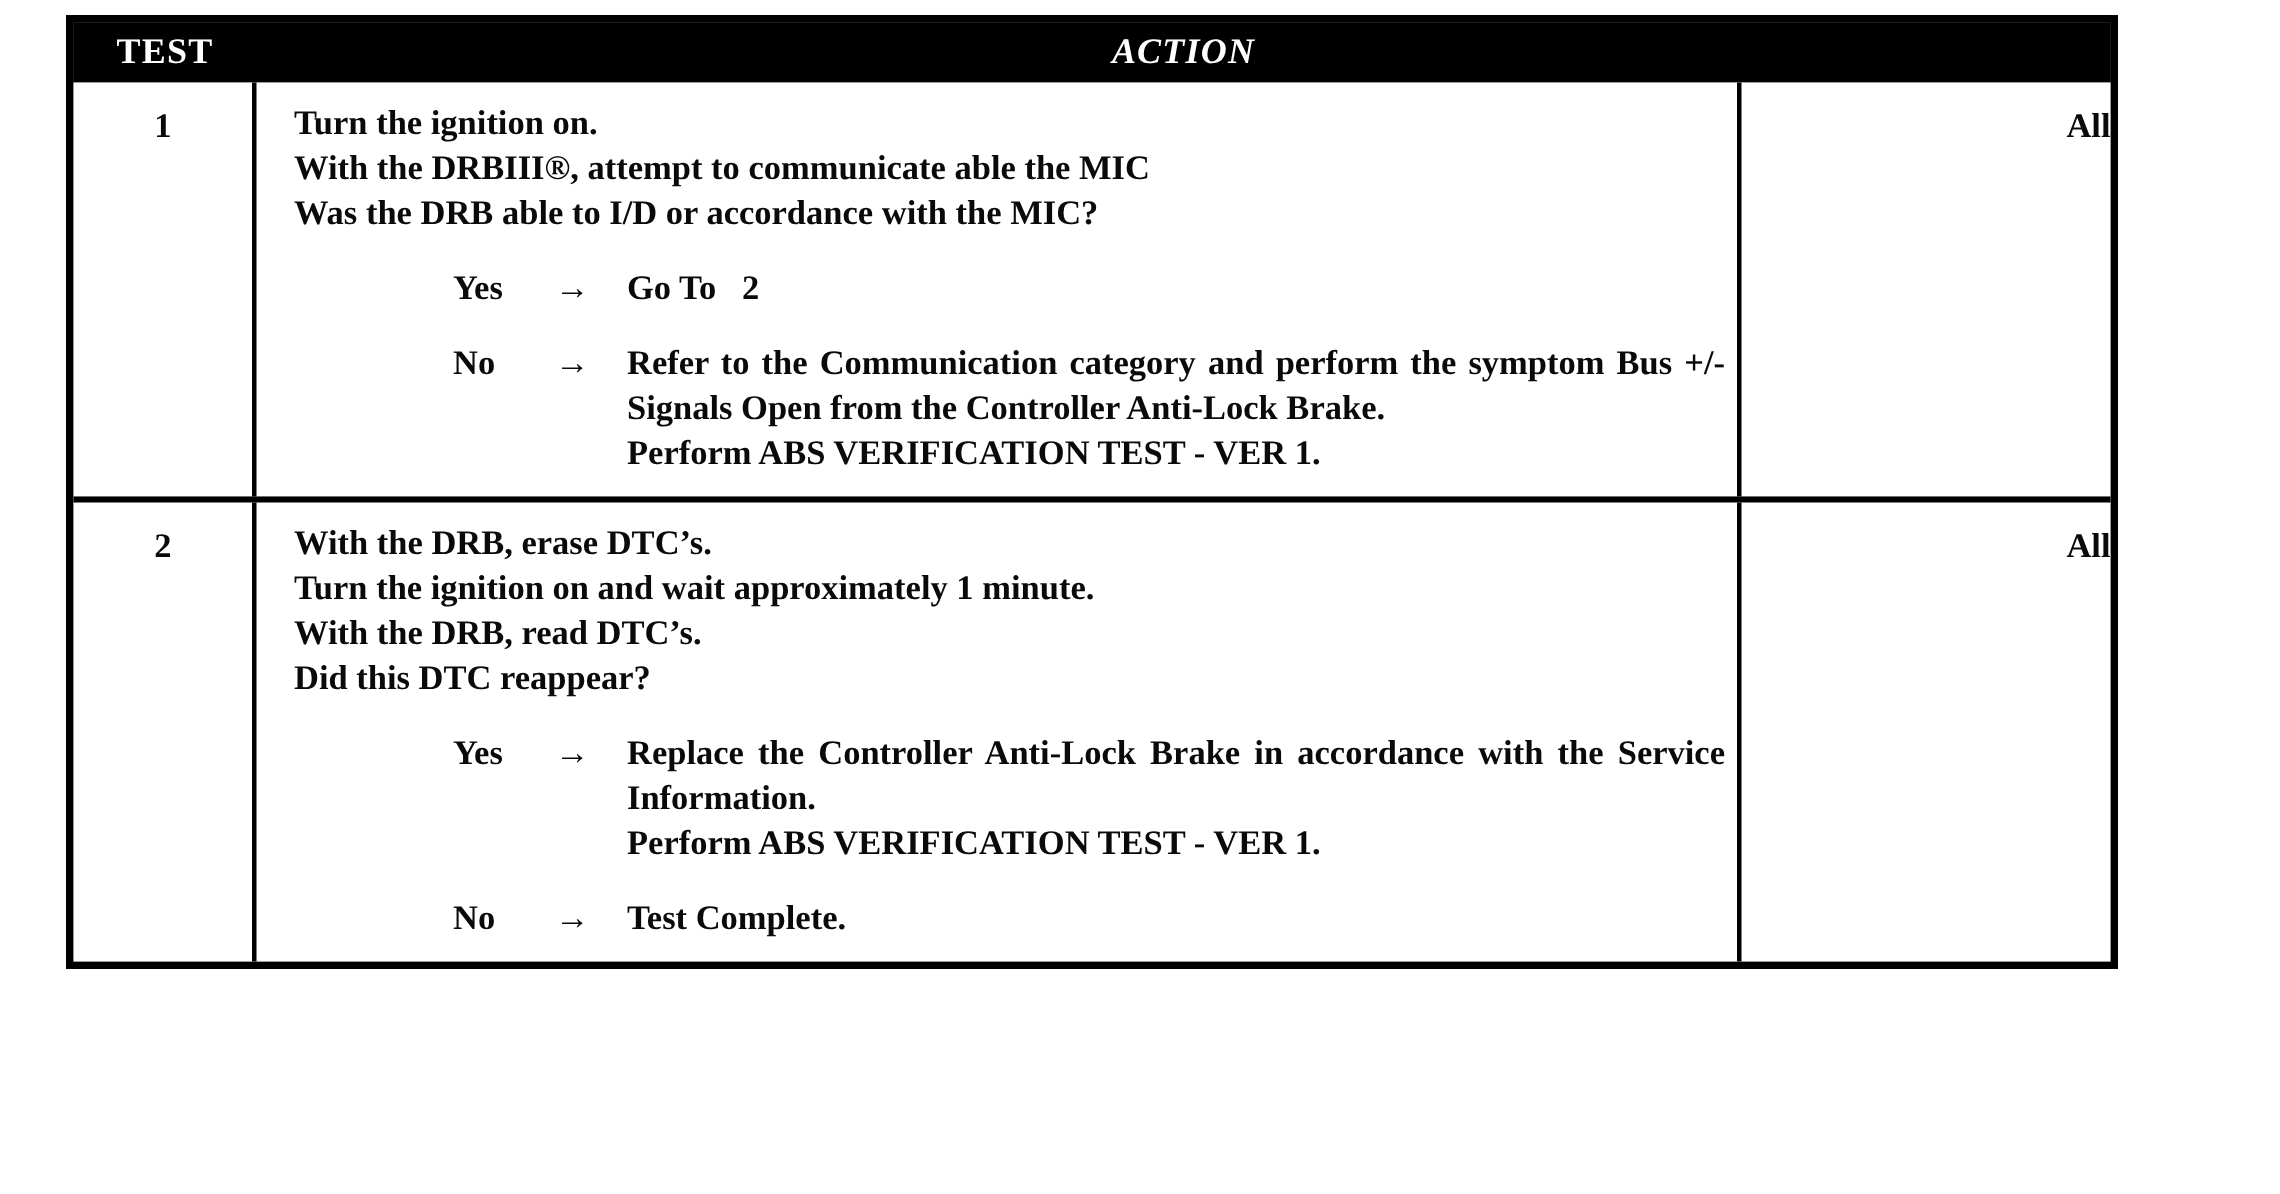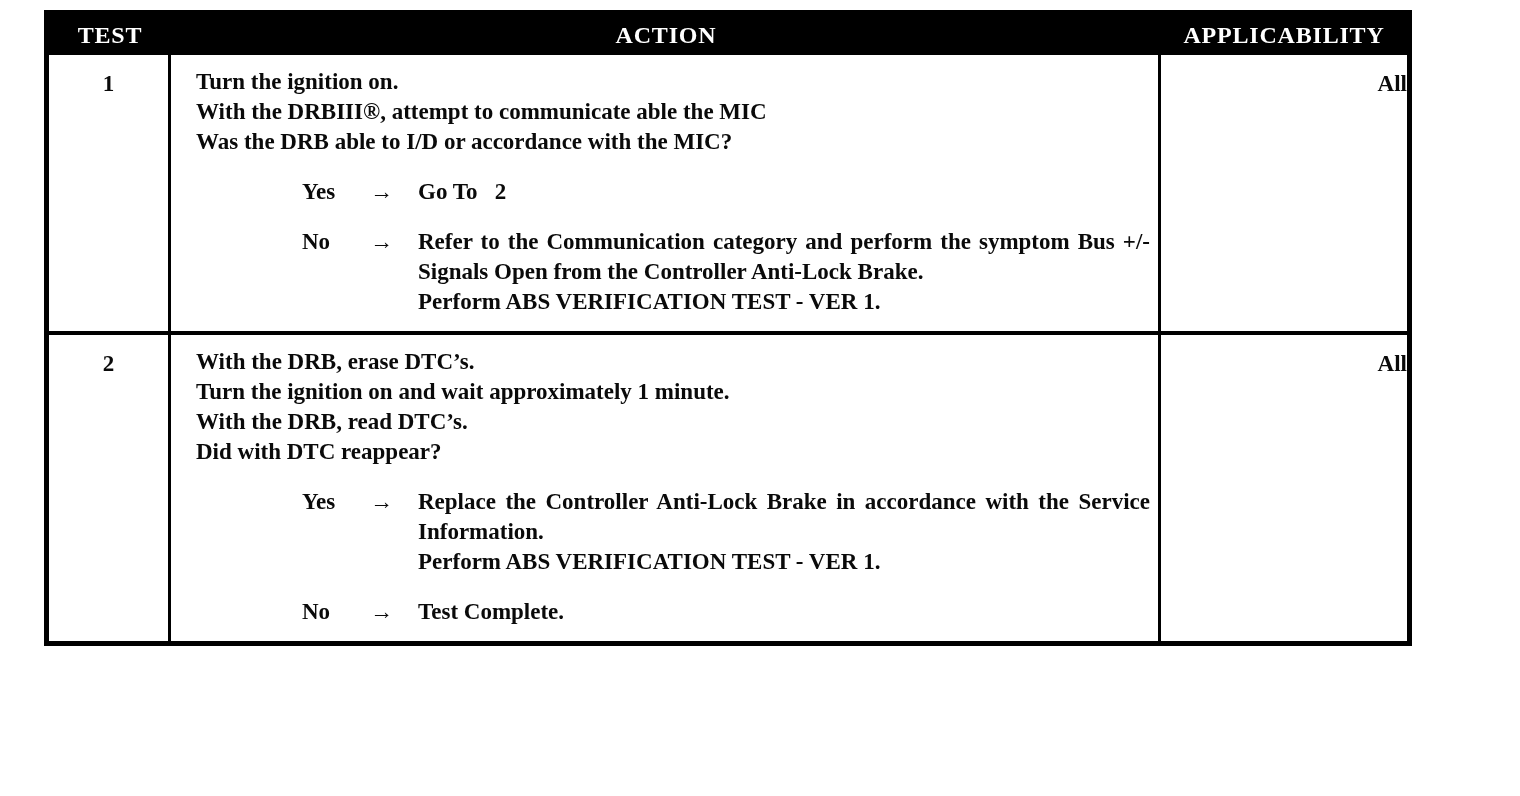--- a/index.html
+++ b/index.html
@@ -29,21 +29,21 @@
     display: flex;
     height: 40px;
     background: #000000;
     color: #ffffff;
     align-items: center;
     font-size: 24px;
     letter-spacing: 0.8px;
   }
   .th { text-align: center; }
   .th-test   { width: 122px; }
-  .th-action { flex: 1; }
+  .th-action { flex: 1; font-style: italic; }
   .th-applic { width: 246px; }
   
   .trow { display: flex; background: #ffffff; }
   .trow + .trow { border-top: 4px solid #000000; }
   .trow-1 { min-height: 268px; }
   .trow-2 { min-height: 301px; }
   .cell { font-size: 23px; line-height: 30px; }
   .cell-test {
     width: 122px;
     border-right: 3px solid #000000;
@@ -69,21 +69,20 @@
 </style>
 </head>
 <body>
 
 <div class="page">
   <div class="doc-table">
 
     <div class="thead">
       <div class="th th-test">TEST</div>
       <div class="th th-action">ACTION</div>
-      <div class="th th-applic">APPLICABILITY</div>
     </div>
 
     <div class="trow trow-1">
       <div class="cell cell-test">1</div>
       <div class="cell cell-action">
         <div class="action-line">Turn the ignition on.</div>
         <div class="action-line">With the DRBIII®, attempt to communicate able the MIC</div>
         <div class="action-line">Was the DRB able to I/D or accordance with the MIC?</div>
 
         <div class="branch">
@@ -105,21 +104,21 @@
       </div>
       <div class="cell cell-applic">All</div>
     </div>
 
     <div class="trow trow-2">
       <div class="cell cell-test">2</div>
       <div class="cell cell-action">
         <div class="action-line">With the DRB, erase DTC’s.</div>
         <div class="action-line">Turn the ignition on and wait approximately 1 minute.</div>
         <div class="action-line">With the DRB, read DTC’s.</div>
-        <div class="action-line">Did with DTC reappear?</div>
+        <div class="action-line">Did this DTC reappear?</div>
 
         <div class="branch">
           <span class="branch-label">Yes</span>
           <span class="branch-arrow">→</span>
           <div class="branch-result">
             <div class="result-para">Replace the Controller Anti-Lock Brake in accordance with the Service Information.</div>
             <div class="result-para">Perform ABS VERIFICATION TEST - VER 1.</div>
           </div>
         </div>
 

